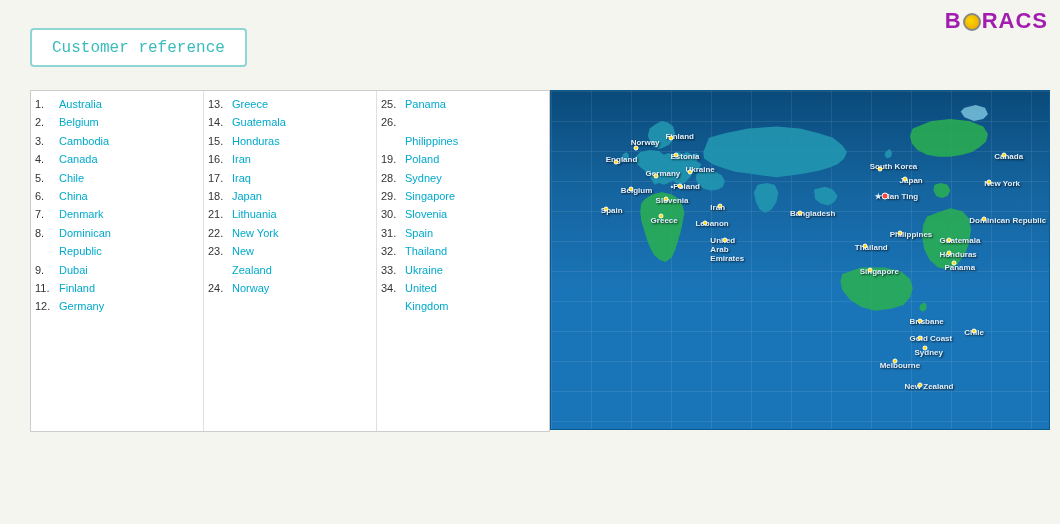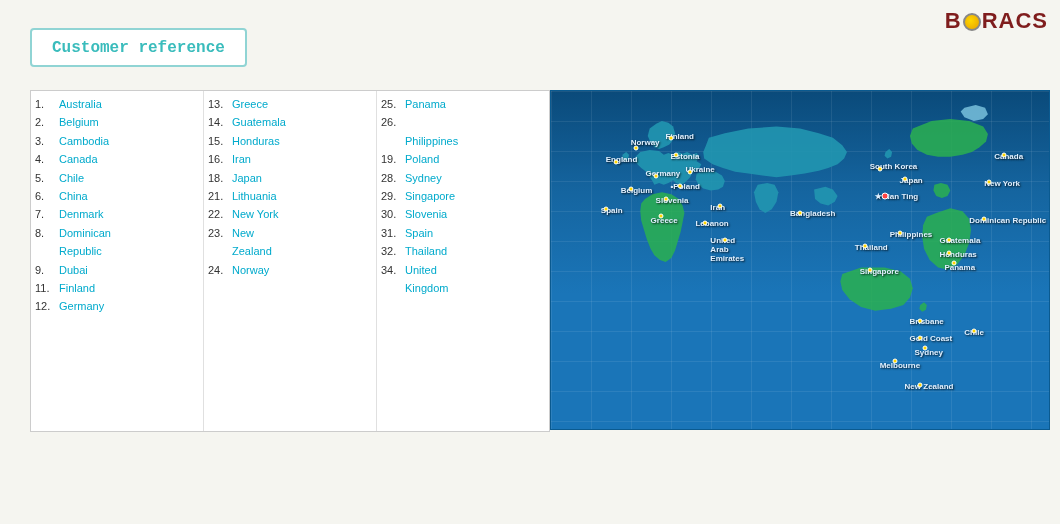--- a/index.html
+++ b/index.html
@@ -16,21 +16,21 @@
     .logo-area {
       position: absolute;
       top: 8px;
       right: 12px;
       display: flex;
       align-items: center;
     }
     .logo-text {
       font-size: 22px;
       font-weight: bold;
-      color: #7f1d1d;
+      color: #a21caf;
       letter-spacing: 1px;
     }
     .logo-o {
       display: inline-block;
       width: 18px;
       height: 18px;
       border-radius: 50%;
       background: radial-gradient(circle at 40% 40%, #ffd700, #e6a000);
       border: 2px solid #888;
       vertical-align: middle;
@@ -44,21 +44,21 @@
       left: 30px;
       border: 2px solid #90d4d4;
       border-radius: 4px;
       padding: 8px 20px;
       background: #fff;
     }
     .customer-ref-text {
       font-family: 'Courier New', monospace;
       font-size: 16px;
       color: #3abcbc;
-      font-weight: bold;
+      font-weight: normal;
     }
 
     
     .main-content {
       position: absolute;
       top: 90px;
       left: 30px;
       right: 10px;
     }
 
@@ -249,20 +249,24 @@
             </div>
           <div class="country-item">
               <span class="country-num">15.</span>
               <span class="country-name">Honduras</span>
             </div>
           <div class="country-item">
               <span class="country-num">16.</span>
               <span class="country-name">Iran</span>
             </div>
           <div class="country-item">
+              <span class="country-num">17.</span>
+              <span class="country-name">Iraq</span>
+            </div>
+          <div class="country-item">
               <span class="country-num">18.</span>
               <span class="country-name">Japan</span>
             </div>
           <div class="country-item">
               <span class="country-num">21.</span>
               <span class="country-name">Lithuania</span>
             </div>
           <div class="country-item">
               <span class="country-num">22.</span>
               <span class="country-name">New York</span>
@@ -310,20 +314,24 @@
               <span class="country-num">30.</span>
               <span class="country-name">Slovenia</span>
             </div>
           <div class="country-item">
               <span class="country-num">31.</span>
               <span class="country-name">Spain</span>
             </div>
           <div class="country-item">
               <span class="country-num">32.</span>
               <span class="country-name">Thailand</span>
+            </div>
+          <div class="country-item">
+              <span class="country-num">33.</span>
+              <span class="country-name">Ukraine</span>
             </div>
           <div class="country-item">
               <span class="country-num">34.</span>
               <span class="country-name">United</span>
             </div>
           <div class="country-item">
               <span class="country-num"></span>
               <span class="country-name">Kingdom</span>
             </div>
         </div>

